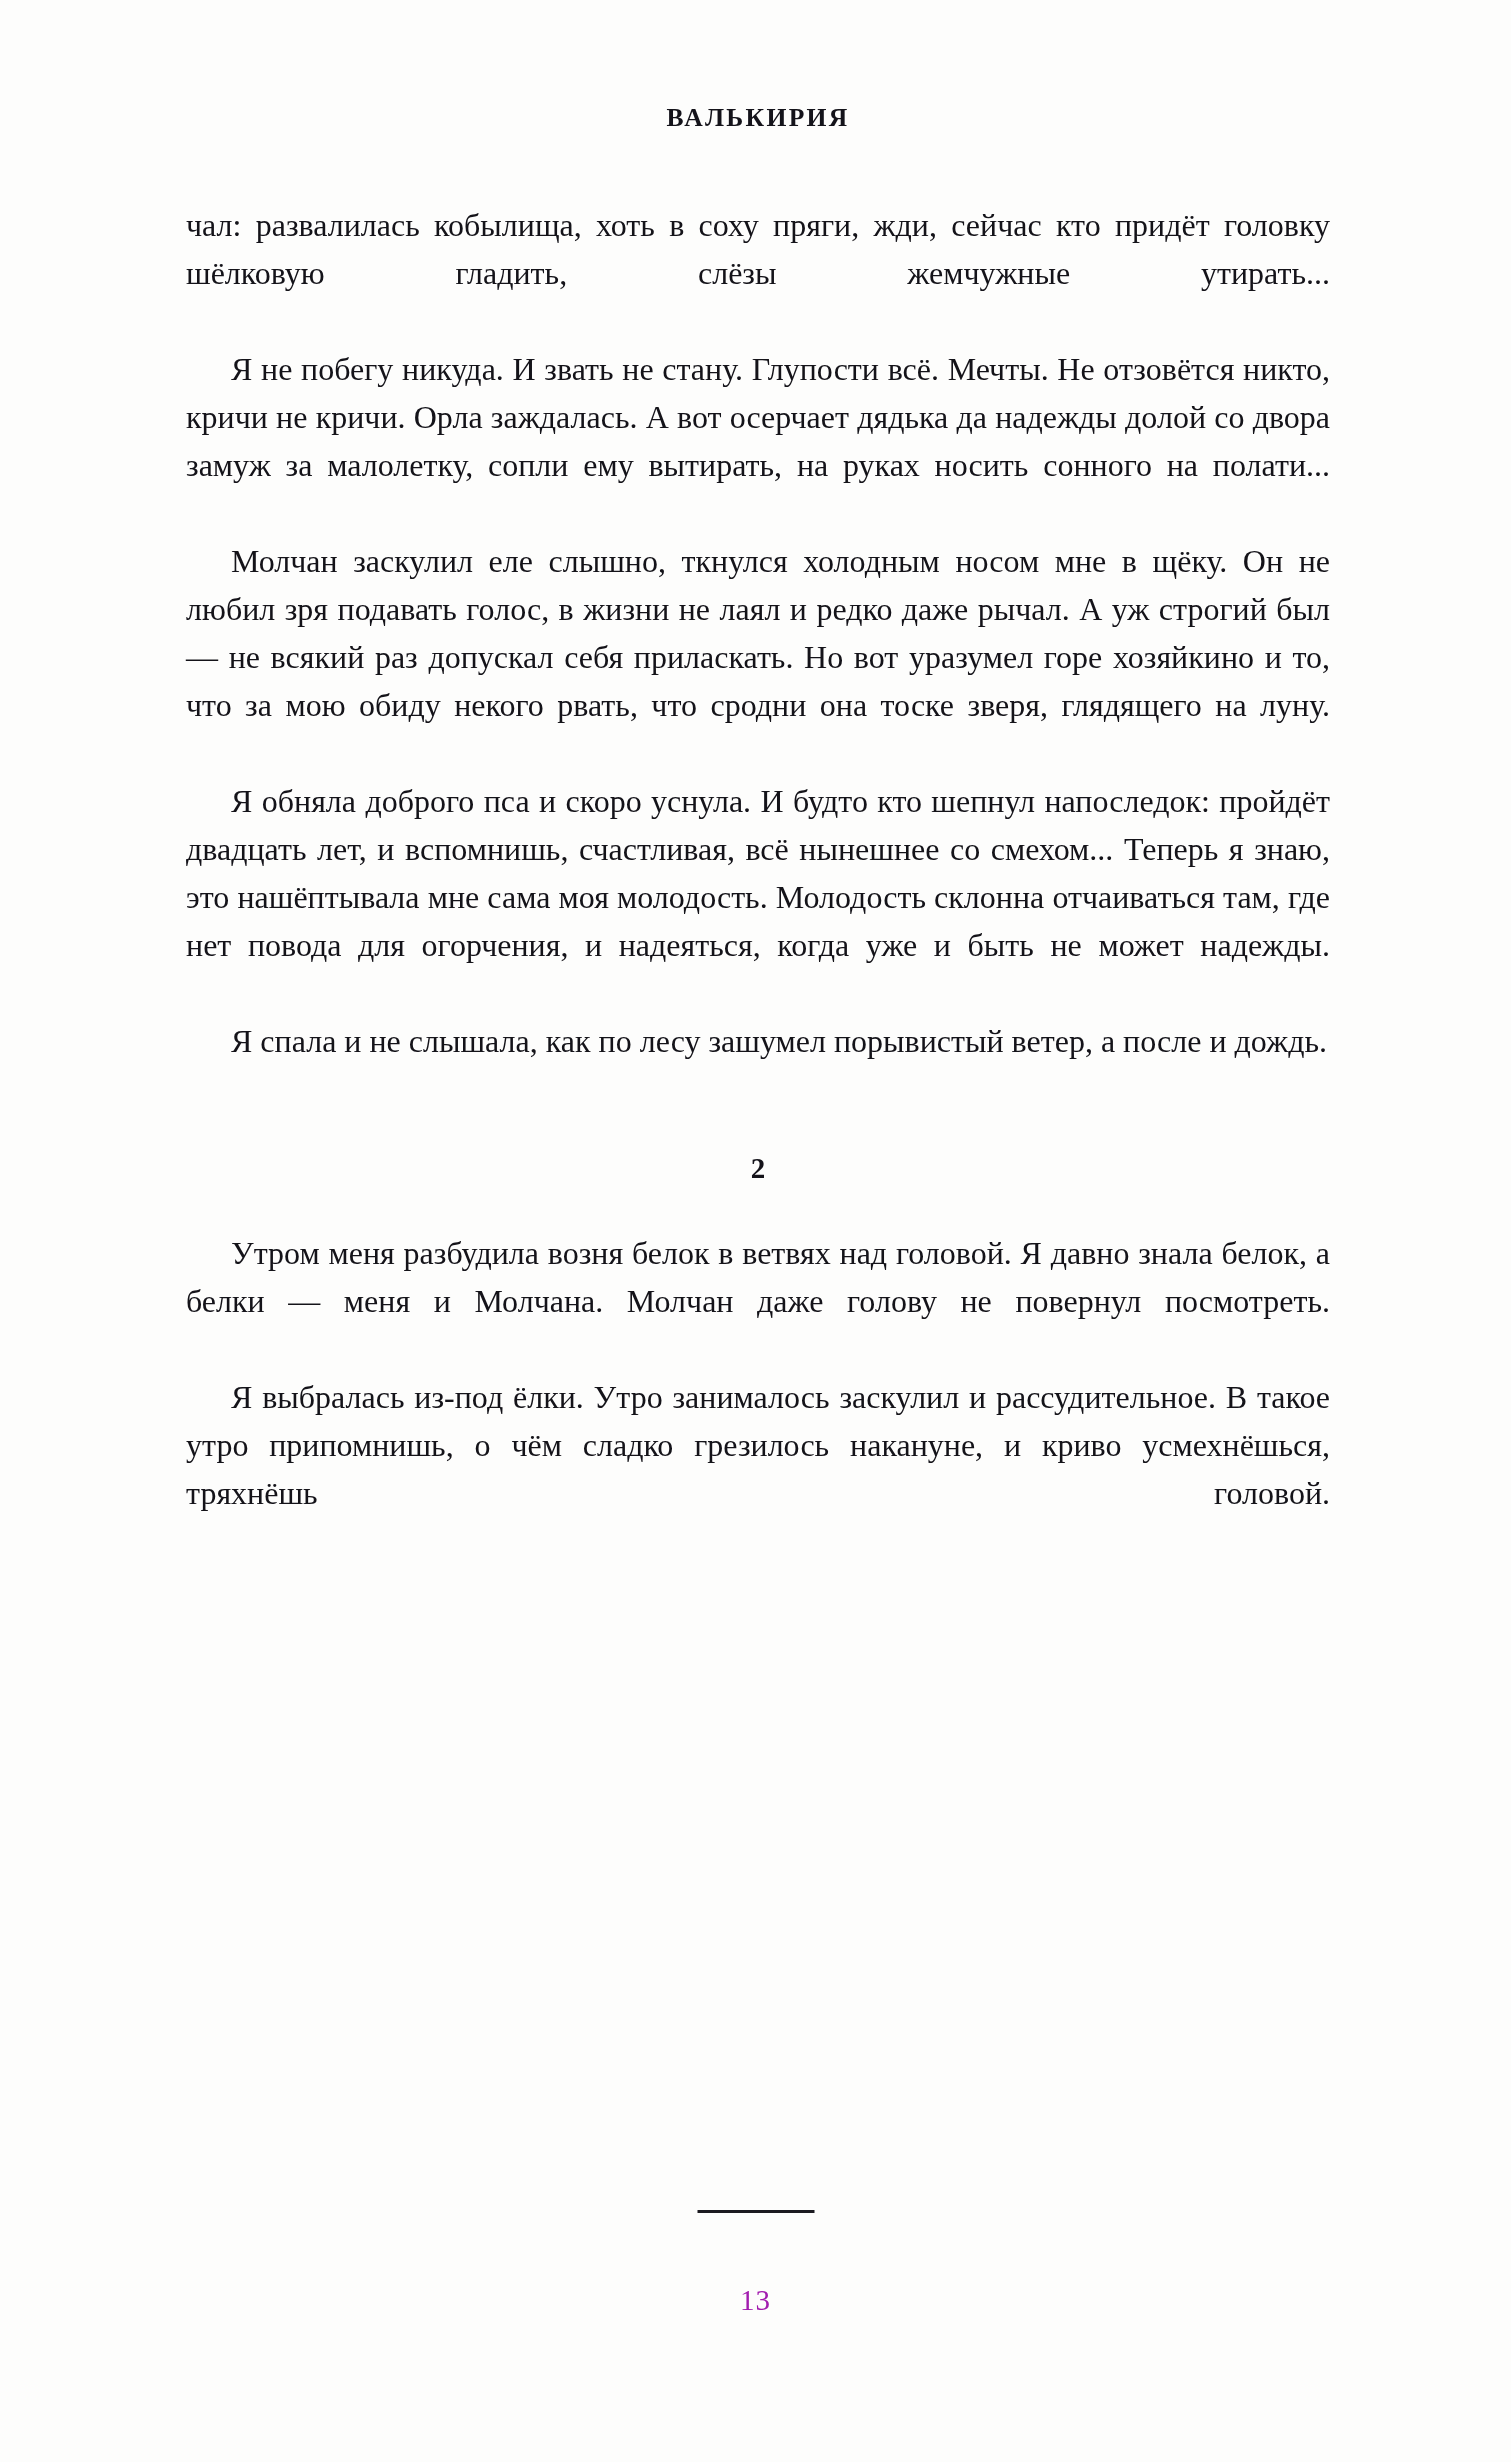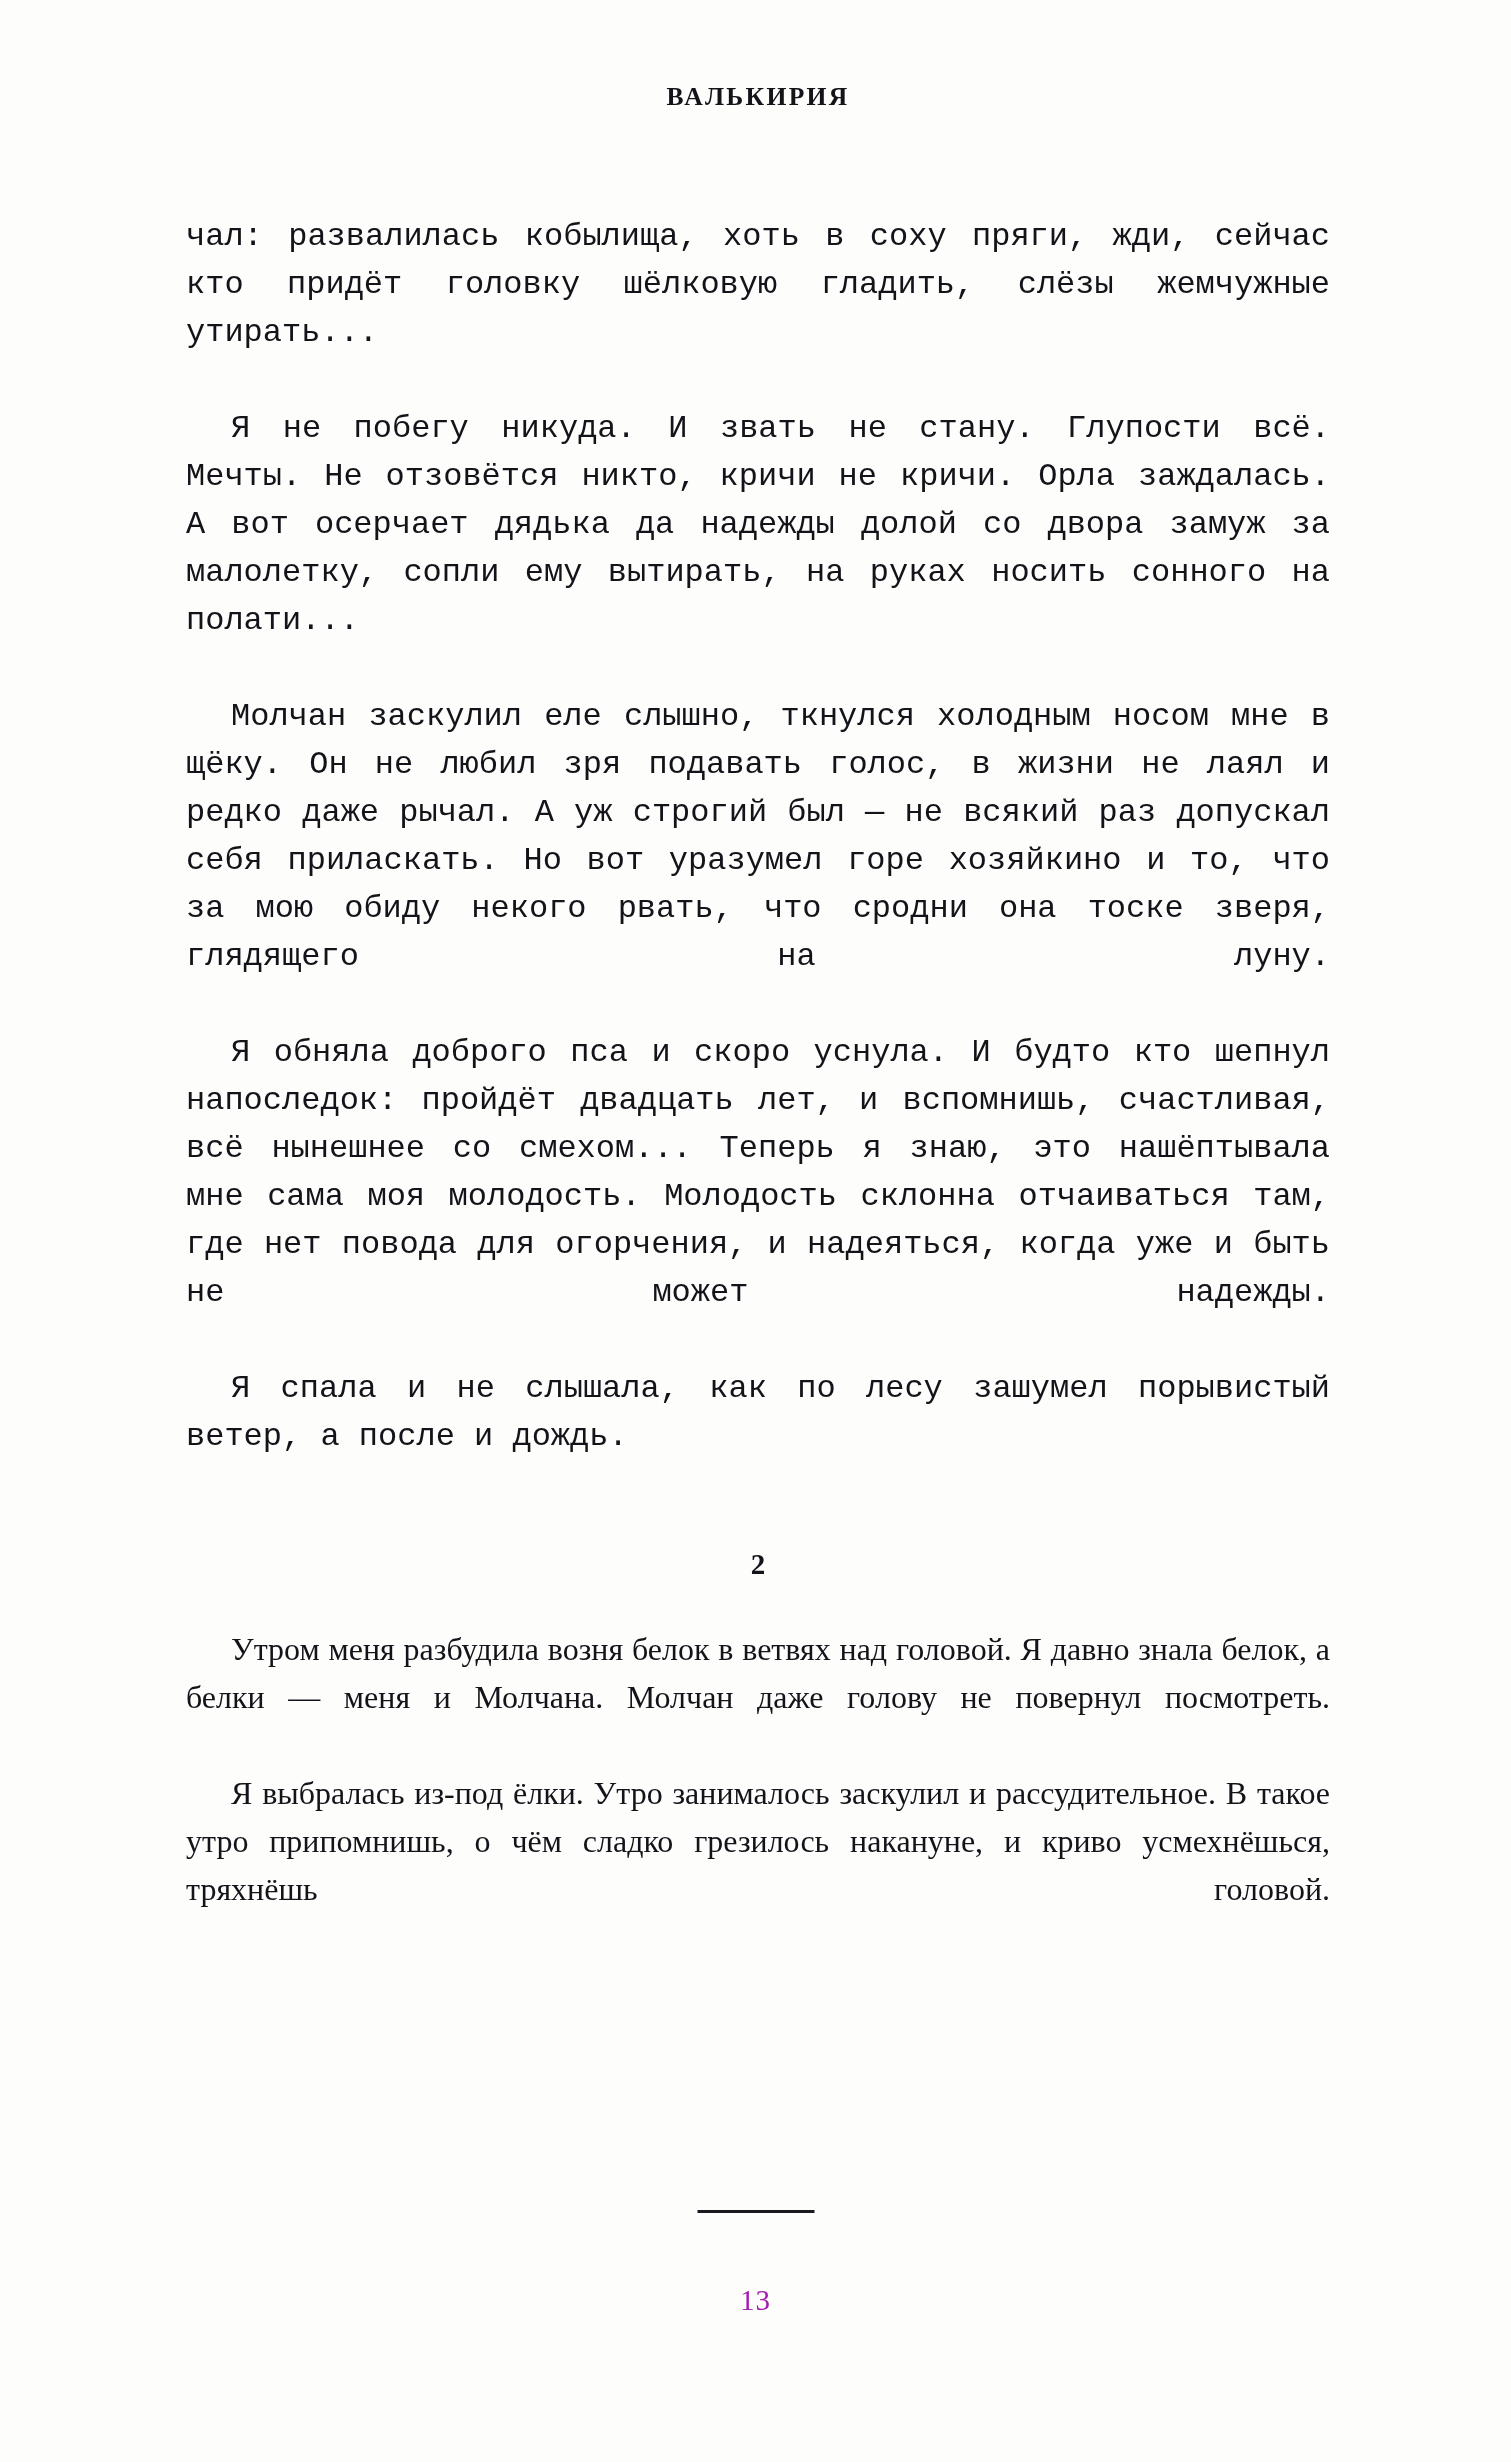--- a/index.html
+++ b/index.html
@@ -22,31 +22,30 @@
     overflow: hidden;
   }
   
   .content {
     position: absolute;
     left: 186px;
     top: 0;
     width: 1144px;
   }
   .running-head {
-    margin-top: 82px;
+    margin-top: 103px;
     text-align: center;
     font-size: 25.6px;
     letter-spacing: 2.3px;
     font-weight: 700;
     color: #14131a;
     text-transform: uppercase;
   }
   .body-text {
-    margin-top: 101px;
-    font-family: Liberation Mono, monospace;
+    margin-top: 68px;
   }
   p.para {
     margin: 0;
     font-size: 32px;
     line-height: 48px;
     text-align: justify;
     text-justify: inter-word;
     text-indent: 45px;
     hyphens: manual;
     color: #141319;

